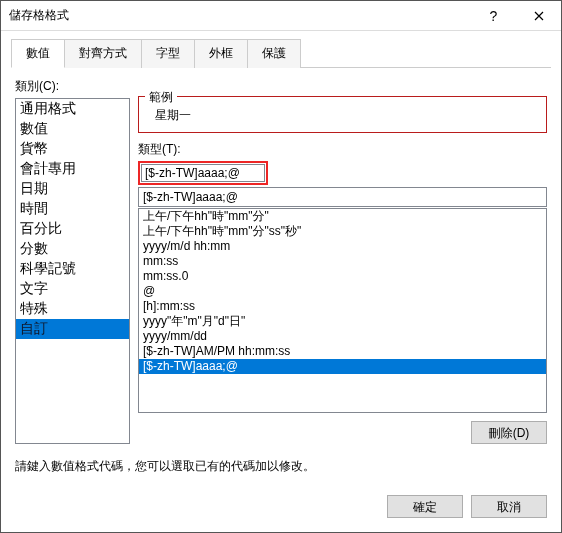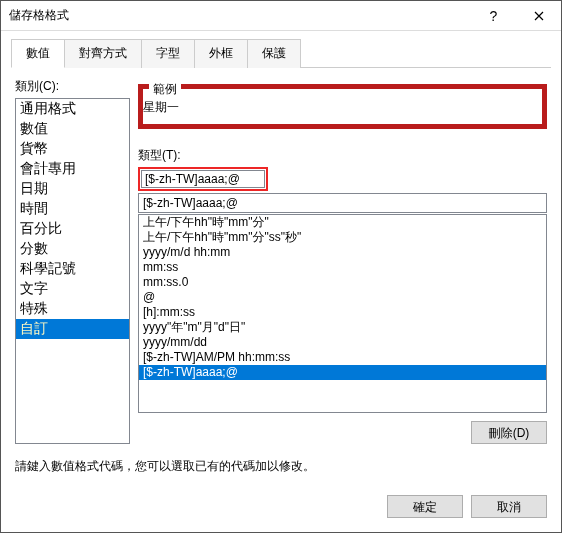--- a/index.html
+++ b/index.html
@@ -12,23 +12,23 @@
 .tab { padding: 5px 14px; border: 1px solid #ccc; border-bottom: none; background: #fff; font-size: 12px; cursor: pointer; margin-right: -1px; position: relative; }
 .tab.active { background: #fff; border-bottom: 1px solid #fff; z-index: 2; }
 .tab:not(.active) { background: #f5f5f5; }
 .tabline { height: 1px; background: #ccc; margin: 0 10px; margin-top: -1px; }
 .content { flex: 1; padding: 10px 14px; display: flex; flex-direction: column; }
 .body-row { display: flex; gap: 8px; flex: 1; }
 .label { margin-bottom: 3px; }
 .col-left { width: 115px; display: flex; flex-direction: column; }
 .category-list { border: 1px solid #828790; flex: 1; overflow: hidden; background: #fff; }
 .category-list .item { padding: 1px 4px; font-size: 14px; cursor: pointer; }
-.category-list .item.selected { background: #0078d7; color: #fef9c3; }
+.category-list .item.selected { background: #0078d7; color: #0f172a; }
 .col-right { flex: 1; display: flex; flex-direction: column; }
-.sample-frame { border: 5px solid #b91c1c; padding: 10px 8px 8px 0; position: relative; margin-top: 6px; }
+.sample-frame { border: 1px solid #b91c1c; padding: 10px 8px 8px 16px; position: relative; margin-top: 18px; }
 .sample-frame .legend { position: absolute; top: -8px; left: 6px; background: #fff; padding: 0 4px; font-size: 12px; }
 .type-input-wrap { border: 2px solid #ed2626; padding: 1px; margin-bottom: 2px; width: 130px; }
 .type-input-wrap input { border: 1px solid #828790; width: 100%; height: 18px; padding: 0 3px; font-size: 12px; font-family: inherit; }
 .full-input { border: 1px solid #828790; width: 100%; height: 20px; padding: 1px 4px; font-size: 12px; font-family: inherit; margin-bottom: 1px; }
 .type-list { border: 1px solid #828790; flex: 1; overflow-y: scroll; background: #fff; min-height: 155px; }
 .type-list .titem { padding: 0 4px; font-size: 12px; line-height: 15px; cursor: pointer; white-space: nowrap; }
 .type-list .titem.selected { background: #0078d7; color: #fff; }
 .delete-row { display: flex; justify-content: flex-end; margin-top: 8px; }
 .btn2 { border: 1px solid #adadad; background: #e1e1e1; padding: 3px 2px; font-size: 12px; cursor: pointer; font-family: inherit; min-width: 76px; height: 23px; }
 .hint { margin-top: 14px; font-size: 12px; }
@@ -82,21 +82,21 @@
             <div class="item selected">自訂</div>
           </div>
       </div>
 
       <div class="col-right">
         <div class="sample-frame">
           <span class="legend">範例</span>
           <div>星期一</div>
         </div>
 
-        <div class="label" style="margin-top:18px">類型(T):</div>
+        <div class="label" style="margin-top:8px">類型(T):</div>
 
         <div class="type-input-wrap">
           <input type="text" value="[$-zh-TW]aaaa;@" style="">
         </div>
         <input class="full-input" type="text" value="[$-zh-TW]aaaa;@" style="">
 
         <div class="type-list" id="typelist">
             <div class="titem">上午/下午hh"時"mm"分"</div>
             <div class="titem">上午/下午hh"時"mm"分"ss"秒"</div>
             <div class="titem">yyyy/m/d hh:mm</div>

